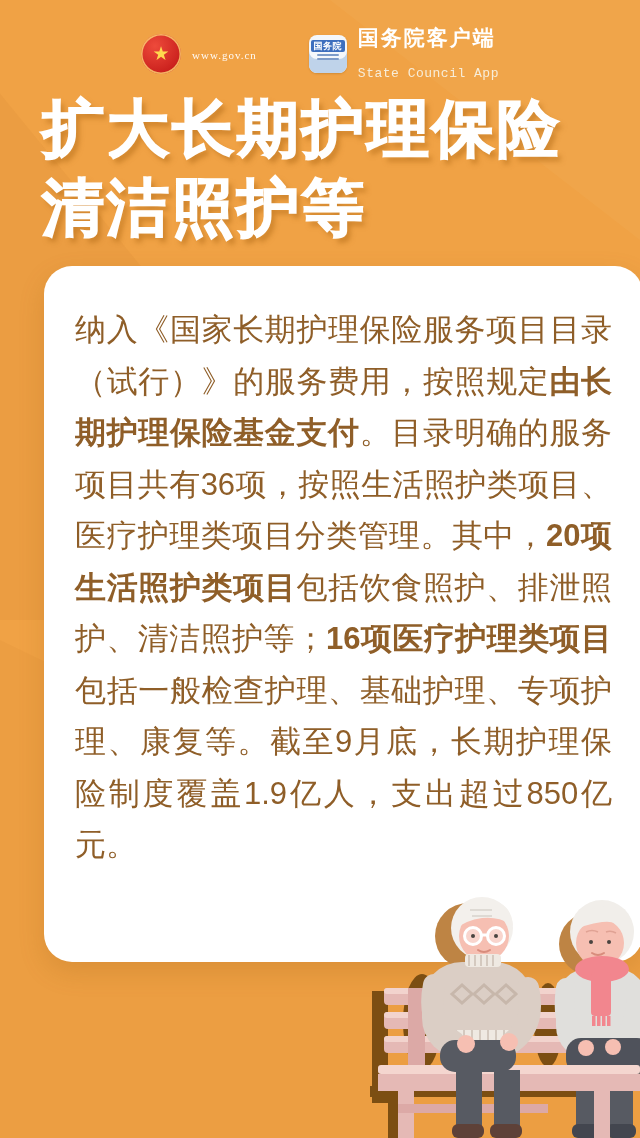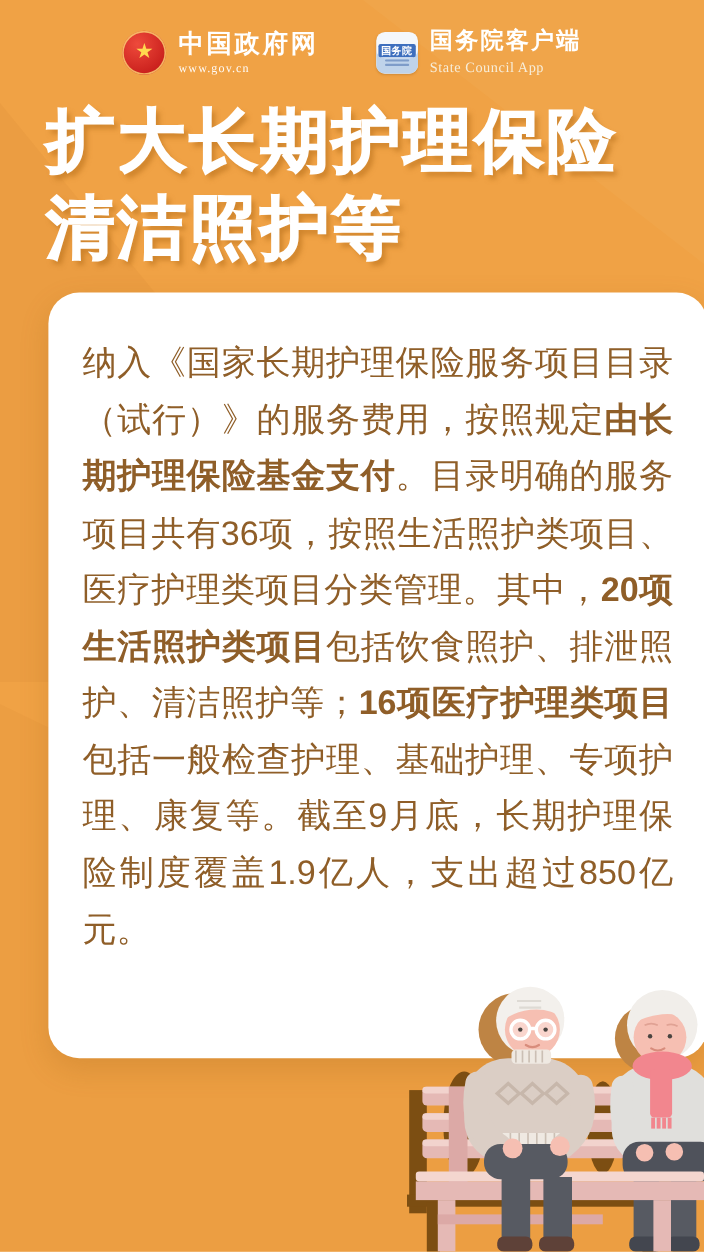--- a/index.html
+++ b/index.html
@@ -31,31 +31,31 @@
     background:radial-gradient(circle at 35% 30%,#EE4A3B,#C91F1C 75%);
     box-shadow:inset 0 0 0 1.5px rgba(250,205,110,0.85);
     display:flex;align-items:center;justify-content:center;
     color:#FFD94F;font-size:19px;line-height:1;
   }
   .gov-title{color:#FFFFFF;font-size:23px;font-weight:bold;letter-spacing:2.5px;line-height:1.1;}
   .gov-sub{color:rgba(255,255,255,0.95);font-size:11px;letter-spacing:1px;margin-top:3px;font-family:Liberation Serif, serif;}
   .appicon{
     width:38px;height:38px;border-radius:8px;background:#F4F7FB;
     box-shadow:inset 0 -14px 0 #BFD3EA, 0 1px 2px rgba(120,70,10,.25);
-    display:flex;flex-direction:column;align-items:center;justify-content:center;
+    display:flex;flex-direction:column;align-items:center;justify-content:flex-start;
     overflow:hidden;
   }
   .appicon .band{
     margin-top:5px;background:#3E6FBE;color:#fff;
     font-size:9px;font-weight:bold;letter-spacing:.5px;
     padding:1px 3px;border-radius:2px;line-height:1.2;
   }
   .appicon .tick{width:22px;height:2px;background:#7E9CC9;margin-top:2px;border-radius:1px;}
   .app-title{color:#FFFFFF;font-size:21px;font-weight:bold;letter-spacing:2px;line-height:1.1;}
-  .app-sub{color:#F7EDD9;font-size:13px;font-family:Liberation Serif, serif;margin-top:4px;letter-spacing:.5px;}
+  .app-sub{color:#F7EDD9;font-size:13px;font-family:Liberation Mono, monospace;margin-top:17px;letter-spacing:.5px;}
 
   
   .big-title{
     position:absolute;left:42px;top:90px;width:580px;
     color:#FFFFFF;font-size:62px;font-weight:900;letter-spacing:3px;
     line-height:1.27;
     text-shadow:4px 5px 5px rgba(178,108,24,0.55);
     -webkit-text-stroke:1.5px #FFFFFF;
   }
 
@@ -80,21 +80,20 @@
 <body>
 
 <div class="facet facet-1"></div>
 <div class="facet facet-2"></div>
 <div class="facet facet-3"></div>
 
 <div class="header">
   <div class="logo">
     <div class="emblem">★</div>
     <div>
-      <div class="gov-title">中国政府网</div>
       <div class="gov-sub">www.gov.cn</div>
     </div>
   </div>
   <div class="logo">
     <div class="appicon">
       <div class="band">国务院</div>
       <div class="tick"></div>
       <div class="tick"></div>
     </div>
     <div>

